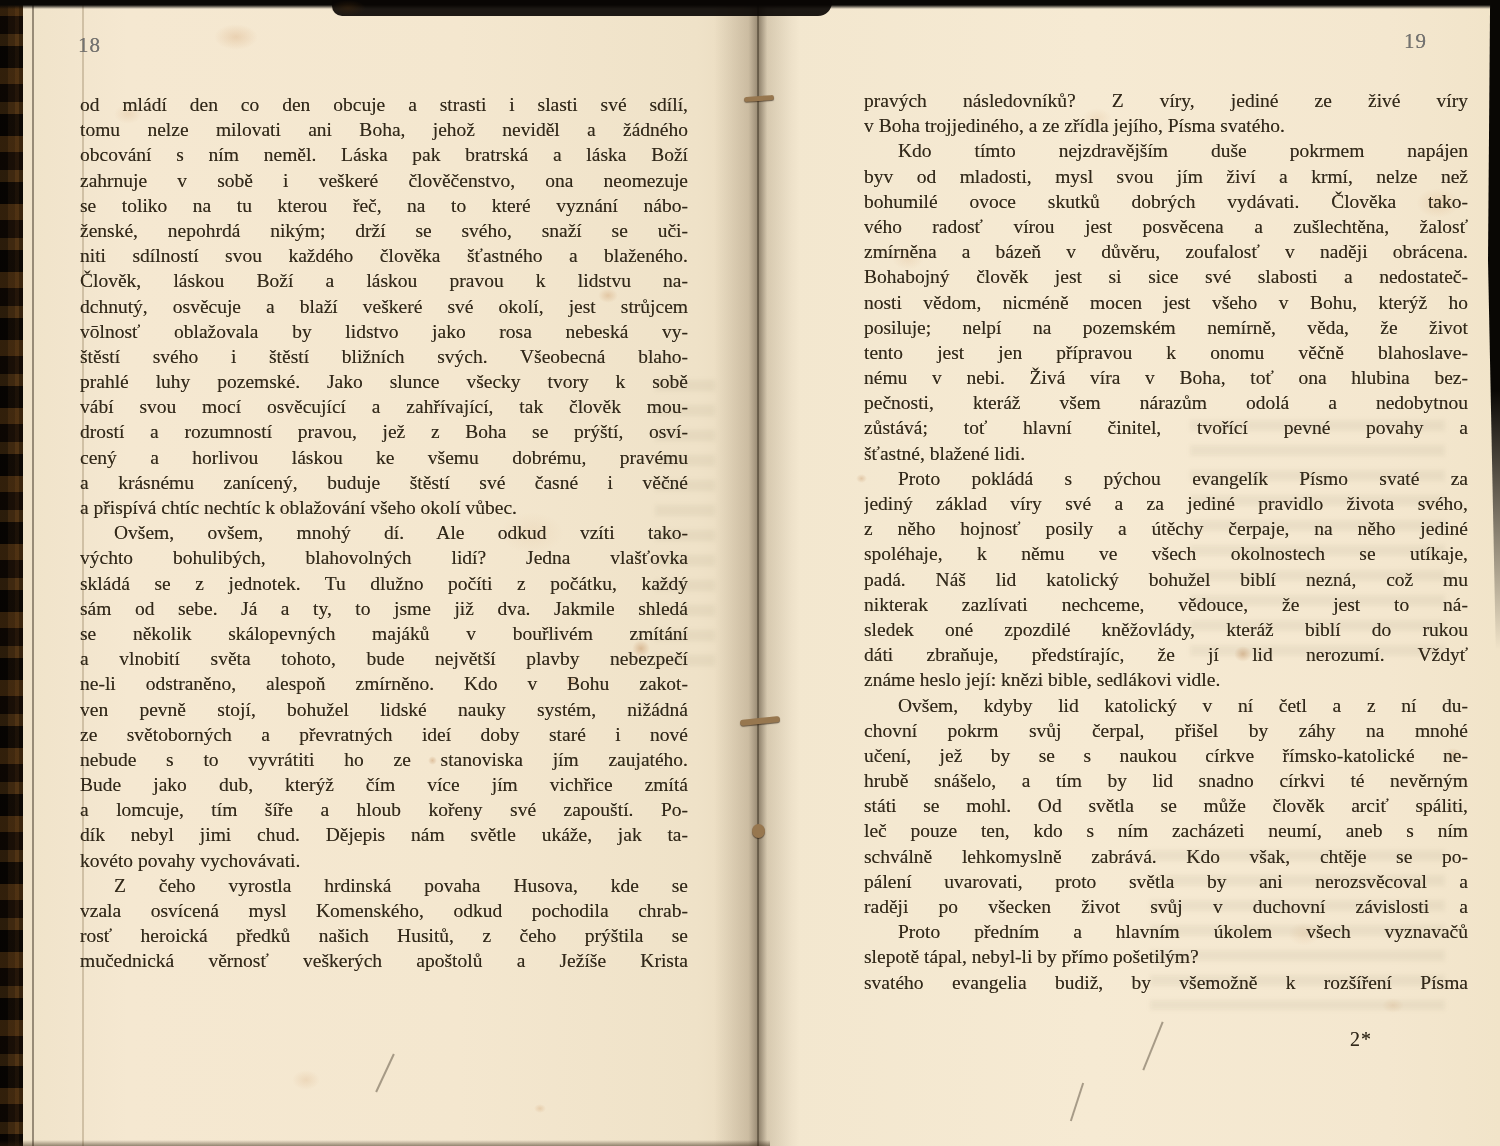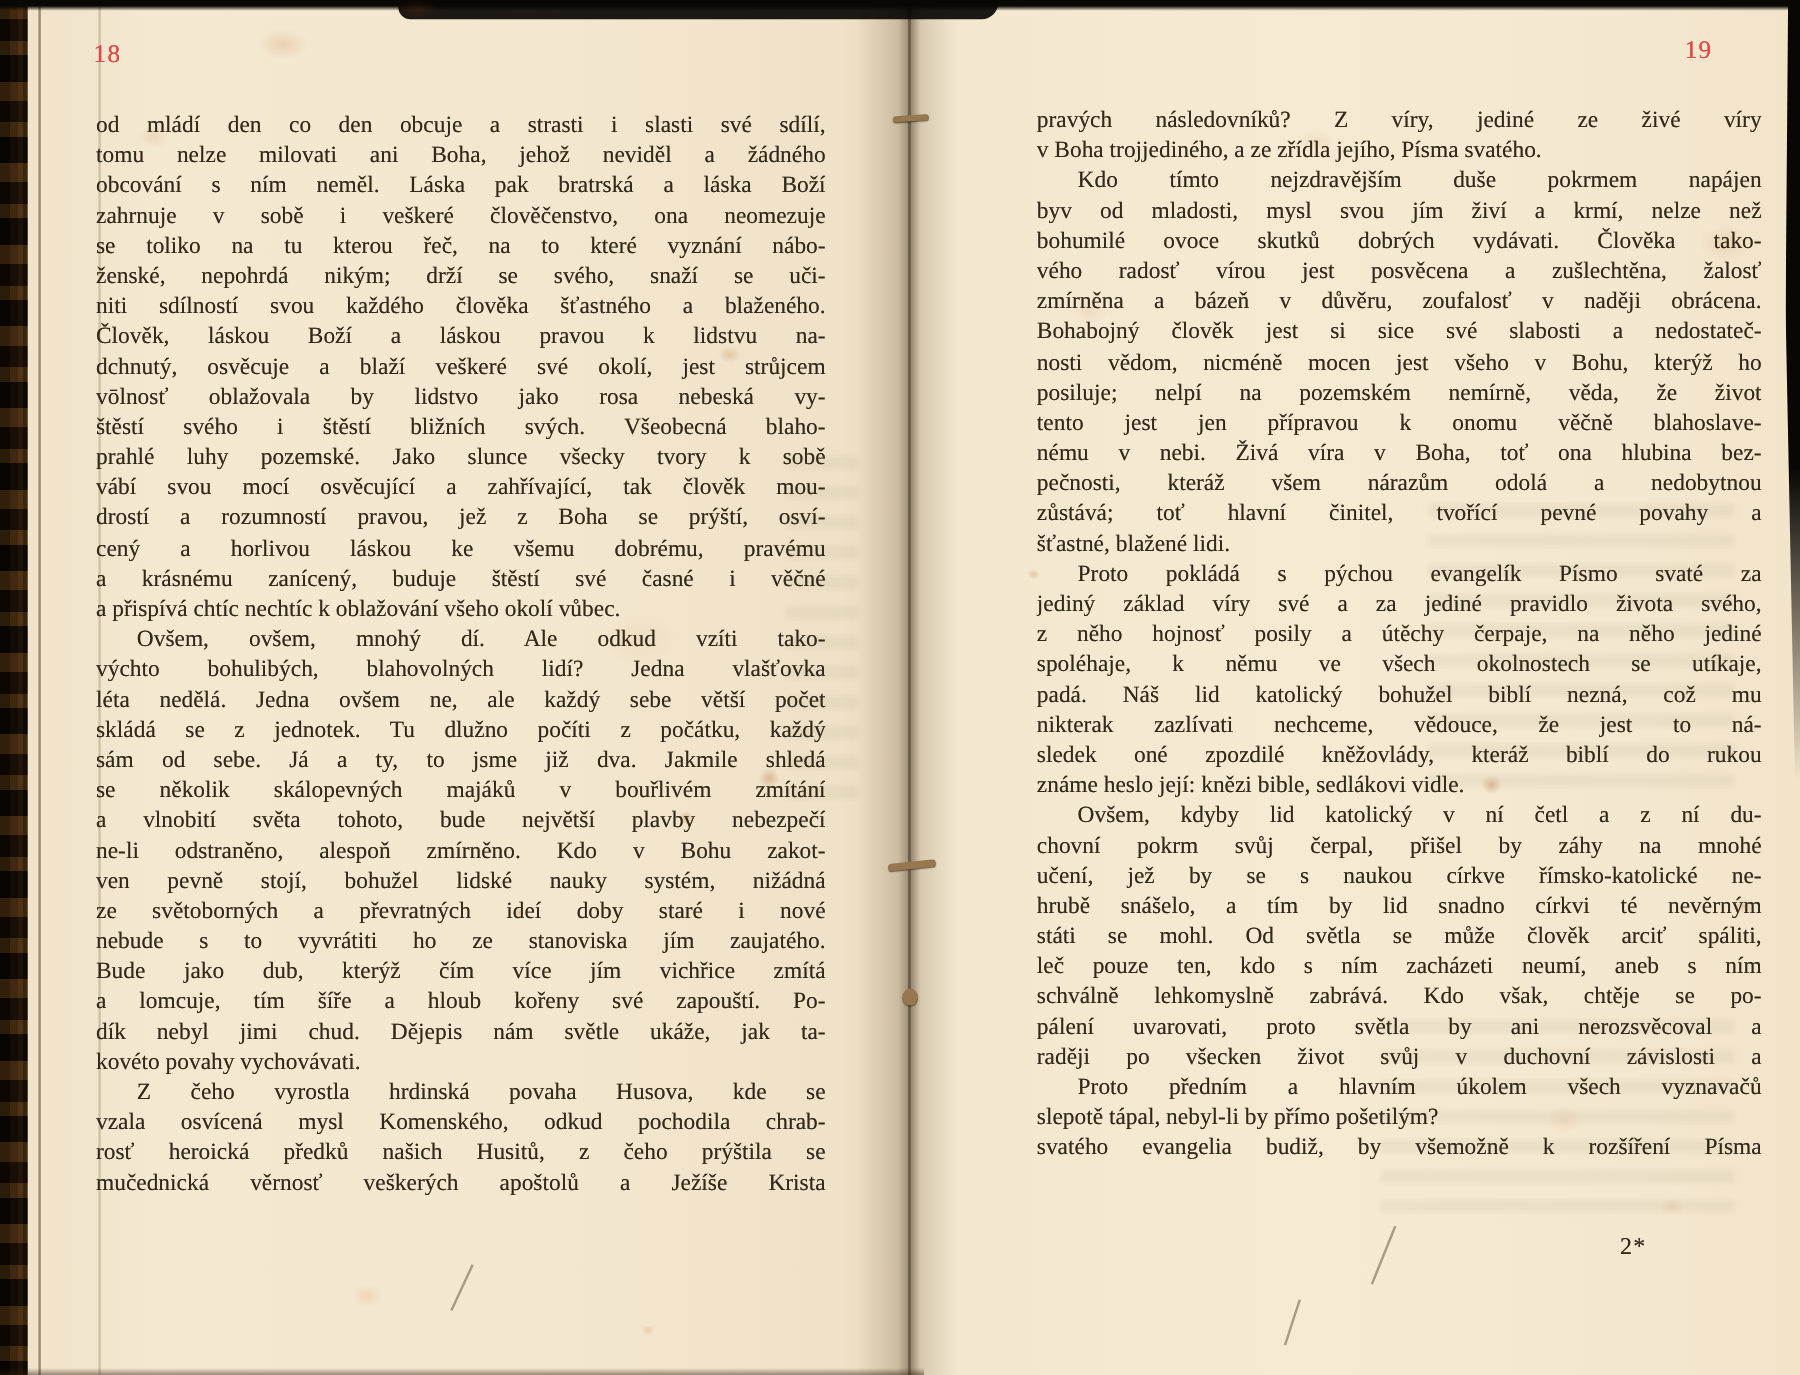--- a/index.html
+++ b/index.html
@@ -69,21 +69,21 @@
   
   .stain { position:absolute; border-radius:50%; pointer-events:none; }
   .ghost {
     position:absolute; pointer-events:none; filter:blur(2px);
     background:repeating-linear-gradient(to bottom,
       rgba(118,108,76,0.07) 0 11px, rgba(118,108,76,0) 11px 25px);
   }
   .scratch { position:absolute; background:rgba(72,60,44,0.45); pointer-events:none; }
   
   .page-number {
-    position:absolute; font-size:21px; color:#ef4444;
+    position:absolute; font-size:21px; color:#737373;
     letter-spacing:1px; text-shadow:0 0 0.5px rgba(50,40,25,0.6);
   }
   .pn-left  { left:78px;  top:33px; }
   .pn-right { left:1404px; top:29px; }
   .text-block { position:absolute; color:#32291a; }
   #left-text  { left:80px;  top:92px; width:608px; }
   #right-text { left:864px; top:88px; width:604px; }
   .line {
     font-size:19.5px; line-height:25.2px; height:25.2px;
     text-align:justify; text-align-last:justify;
@@ -164,21 +164,20 @@
       <div class="line">vōlnosť oblažovala by lidstvo jako rosa nebeská vy-</div>
       <div class="line">štěstí svého i štěstí bližních svých. Všeobecná blaho-</div>
       <div class="line">prahlé luhy pozemské. Jako slunce všecky tvory k sobě</div>
       <div class="line">vábí svou mocí osvěcující a zahřívající, tak člověk mou-</div>
       <div class="line">drostí a rozumností pravou, jež z Boha se prýští, osví-</div>
       <div class="line">cený a horlivou láskou ke všemu dobrému, pravému</div>
       <div class="line">a krásnému zanícený, buduje štěstí své časné i věčné</div>
       <div class="line end">a přispívá chtíc nechtíc k oblažování všeho okolí vůbec.</div>
       <div class="line indent">Ovšem, ovšem, mnohý dí.  Ale odkud vzíti tako-</div>
       <div class="line">výchto bohulibých, blahovolných lidí? Jedna vlašťovka</div>
-      <div class="line">léta nedělá. Jedna ovšem ne, ale každý sebe větší počet</div>
       <div class="line">skládá se z jednotek. Tu dlužno počíti z počátku, každý</div>
       <div class="line">sám od sebe. Já a ty, to jsme již dva. Jakmile shledá</div>
       <div class="line">se několik skálopevných majáků v bouřlivém zmítání</div>
       <div class="line">a vlnobití světa tohoto, bude největší plavby nebezpečí</div>
       <div class="line">ne-li odstraněno, alespoň zmírněno. Kdo v Bohu zakot-</div>
       <div class="line">ven pevně stojí, bohužel lidské nauky systém, nižádná</div>
       <div class="line">ze světoborných a převratných ideí doby staré i nové</div>
       <div class="line">nebude s to vyvrátiti ho ze stanoviska jím zaujatého.</div>
       <div class="line">Bude jako dub, kterýž čím více jím vichřice zmítá</div>
       <div class="line">a lomcuje, tím šíře a hloub kořeny své zapouští.  Po-</div>
@@ -205,20 +204,21 @@
       <div class="line">pečnosti, kteráž všem nárazům odolá a nedobytnou</div>
       <div class="line">zůstává; toť hlavní činitel, tvořící pevné povahy a</div>
       <div class="line end">šťastné, blažené lidi.</div>
       <div class="line indent">Proto pokládá s pýchou evangelík Písmo svaté za</div>
       <div class="line">jediný základ víry své a za jediné pravidlo života svého,</div>
       <div class="line">z něho hojnosť posily a útěchy čerpaje, na něho jediné</div>
       <div class="line">spoléhaje, k němu ve všech okolnostech se utíkaje,</div>
       <div class="line">padá.  Náš lid katolický bohužel biblí nezná, což mu</div>
       <div class="line">nikterak zazlívati nechceme, vědouce, že jest to ná-</div>
       <div class="line">sledek oné zpozdilé kněžovlády, kteráž biblí do rukou</div>
+      <div class="line">dáti zbraňuje, předstírajíc, že jí lid nerozumí.  Vždyť</div>
       <div class="line end">známe heslo její: knězi bible, sedlákovi vidle.</div>
       <div class="line indent">Ovšem, kdyby lid katolický v ní četl a z ní du-</div>
       <div class="line">chovní pokrm svůj čerpal, přišel by záhy na mnohé</div>
       <div class="line">učení, jež by se s naukou církve římsko-katolické ne-</div>
       <div class="line">hrubě snášelo, a tím by lid snadno církvi té nevěrným</div>
       <div class="line">státi se mohl.  Od světla se může člověk arciť spáliti,</div>
       <div class="line">leč pouze ten, kdo s ním zacházeti neumí, aneb s ním</div>
       <div class="line">schválně lehkomyslně zabrává.  Kdo však, chtěje se po-</div>
       <div class="line">pálení uvarovati, proto světla by ani nerozsvěcoval a</div>
       <div class="line">raději po všecken život svůj v duchovní závislosti a</div>

